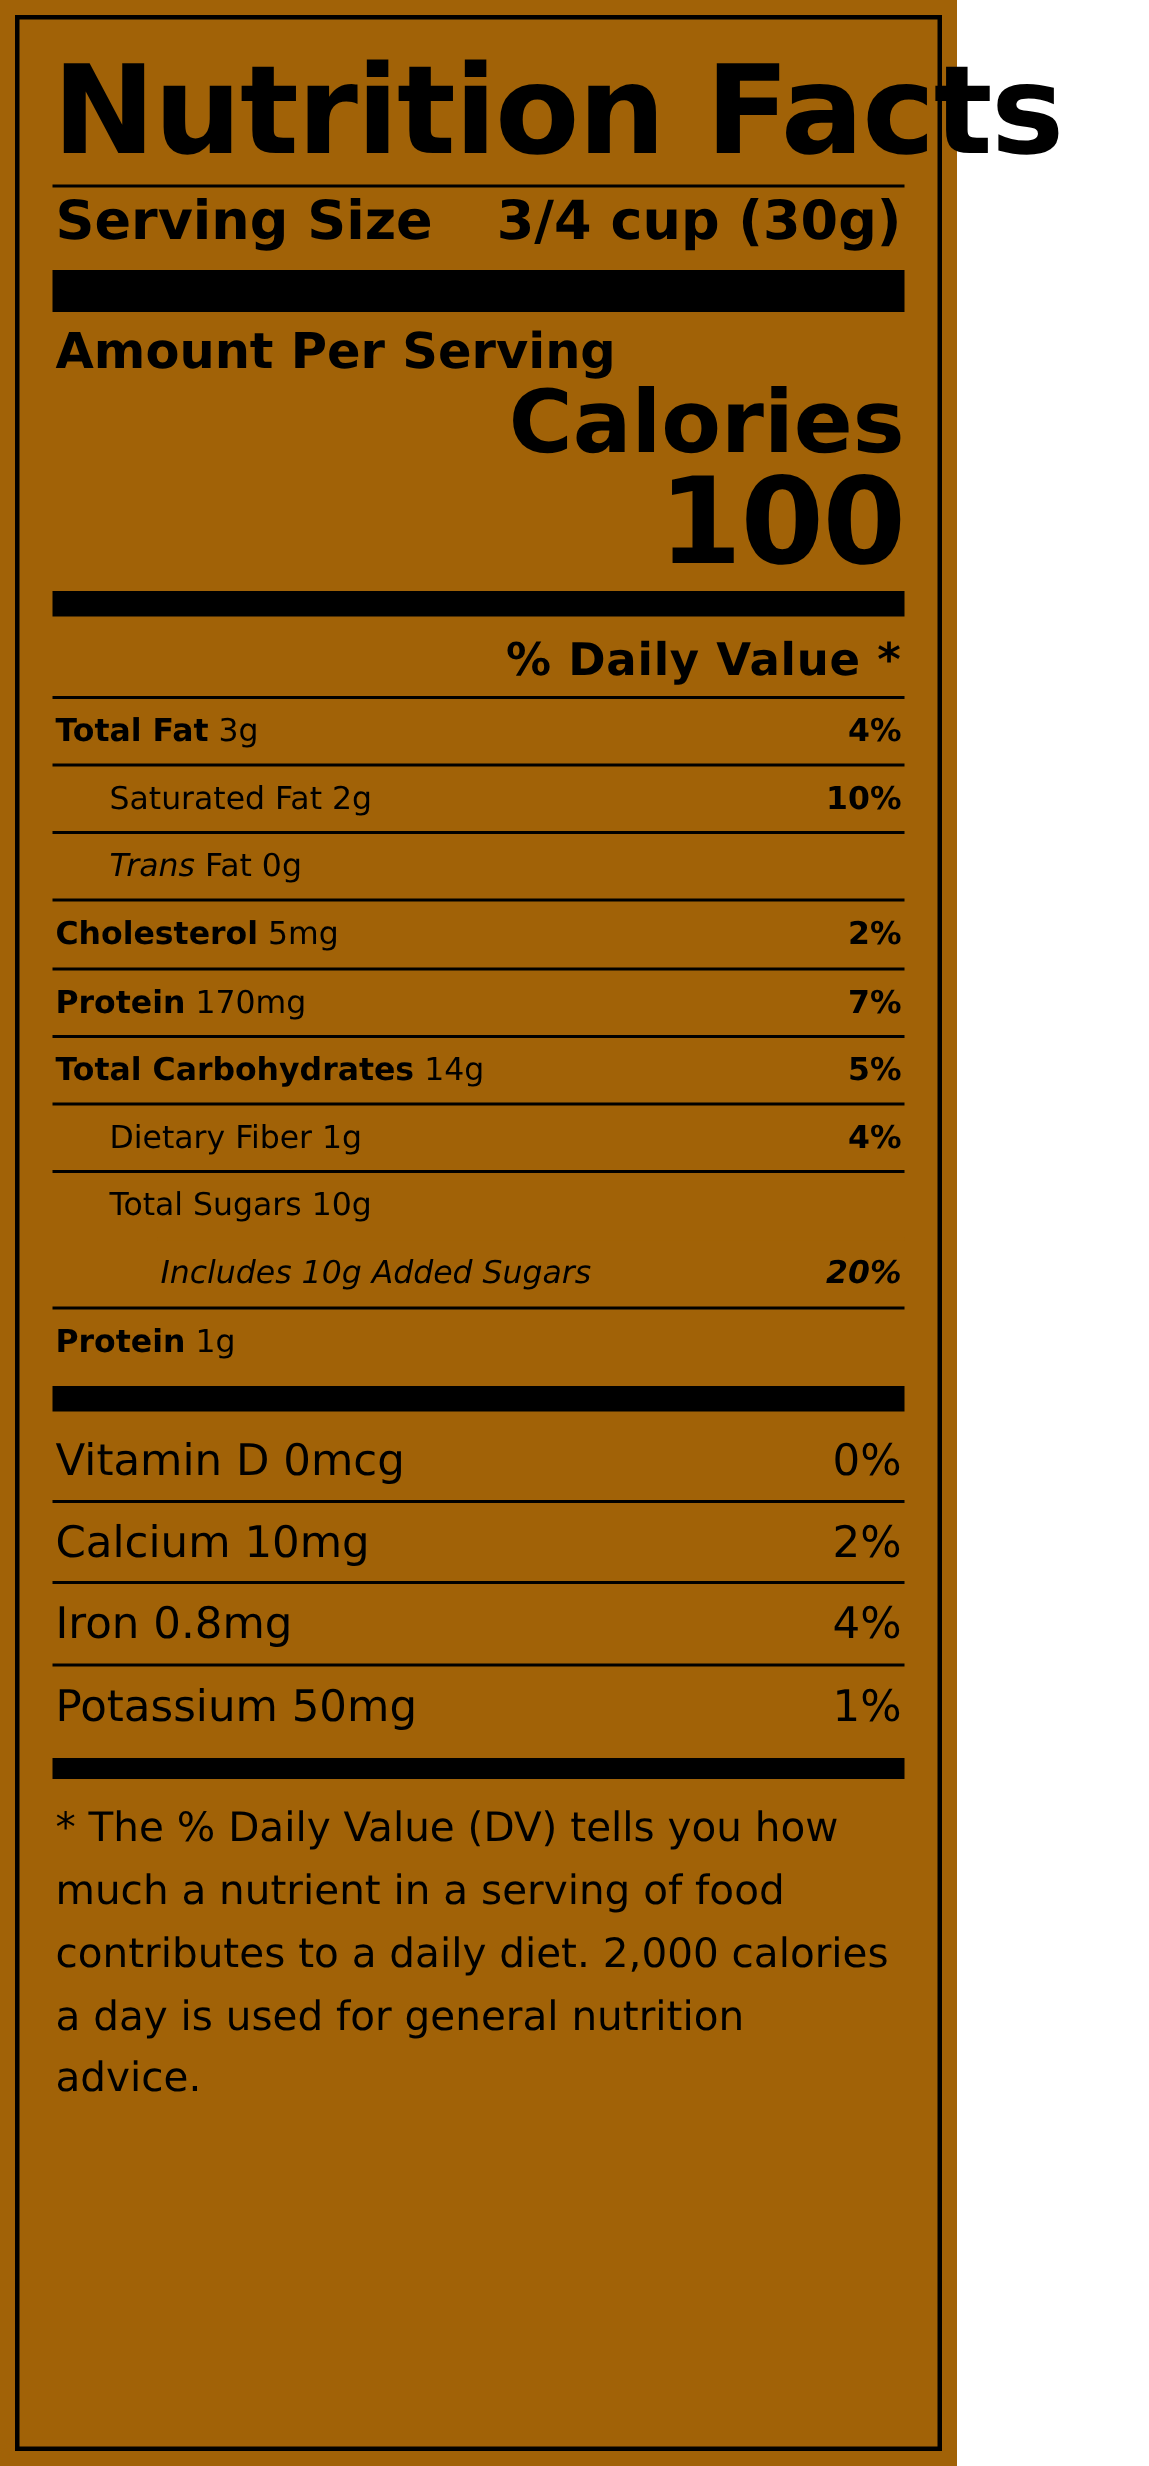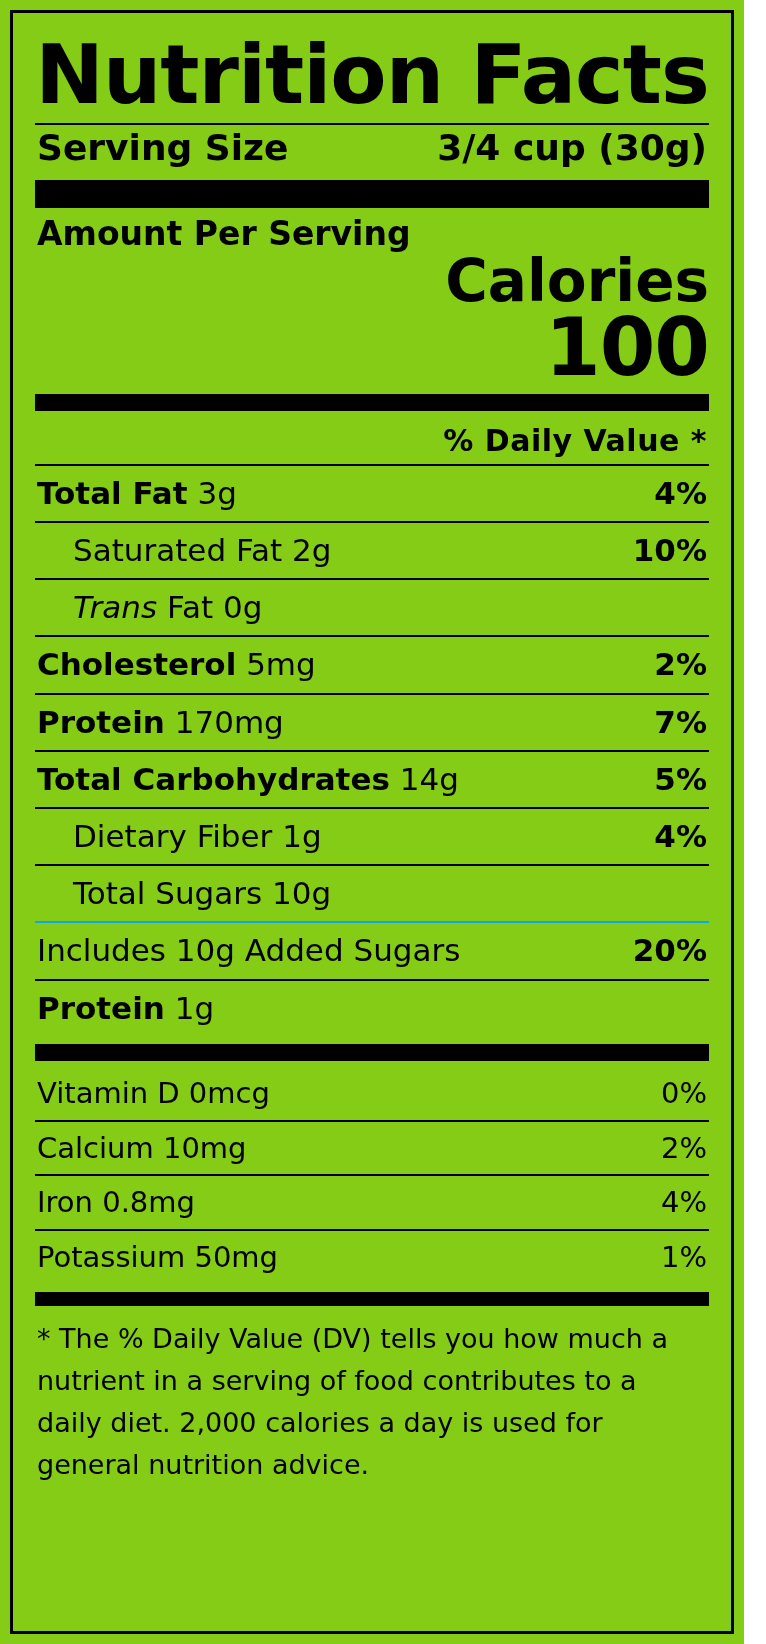--- a/index.html
+++ b/index.html
@@ -6,24 +6,24 @@
     margin: 0;
     padding: 0;
     background: #ffffff;
   }
   body {
     font-family: "DejaVu Sans", sans-serif;
     color: #000000;
   }
   .label {
     position: relative;
-    width: 744px;
+    width: 638px;
     height: 1644px;
     box-sizing: border-box;
-    background: #84cc16;
+    background: #a16207;
     padding: 10px;
   }
   .label-inner {
     box-sizing: border-box;
     width: 100%;
     height: 100%;
     border: 3px solid #000000;
     padding: 14px 22px 10px 22px;
   }
 
@@ -104,33 +104,35 @@
     font-weight: bold;
     font-size: 30px;
     padding: 6px 2px 6px 0;
     letter-spacing: 0.5px;
   }
 
   .row {
     display: flex;
     justify-content: space-between;
     align-items: baseline;
-    font-size: 31px;
+    font-size: 21px;
     padding: 9px 2px 9px 2px;
     border-top: 2px solid #000000;
     line-height: 1.2;
   }
   .row .left { white-space: nowrap; }
   .row .right { font-weight: bold; white-space: nowrap; }
   .row.no-top { border-top: none; }
   .indent1 .left { padding-left: 36px; text-align: center; }
   .b { font-weight: bold; }
   .i { font-style: italic; }
   .row.sugars-sub {
-    border-top: 2px solid #0ea5e9;
+    border-top: 2px solid #a16207;
+    margin-left: 70px;
+    font-style: italic;
   }
   .row.sugars-sub .left { padding-left: 0; }
 
   .vits .row { font-size: 29px; padding: 9px 2px 9px 2px; }
   .vits .row .right { font-weight: normal; }
 
   .footnote {
     font-size: 27px;
     line-height: 1.55;
     padding: 6px 2px 0 2px;

